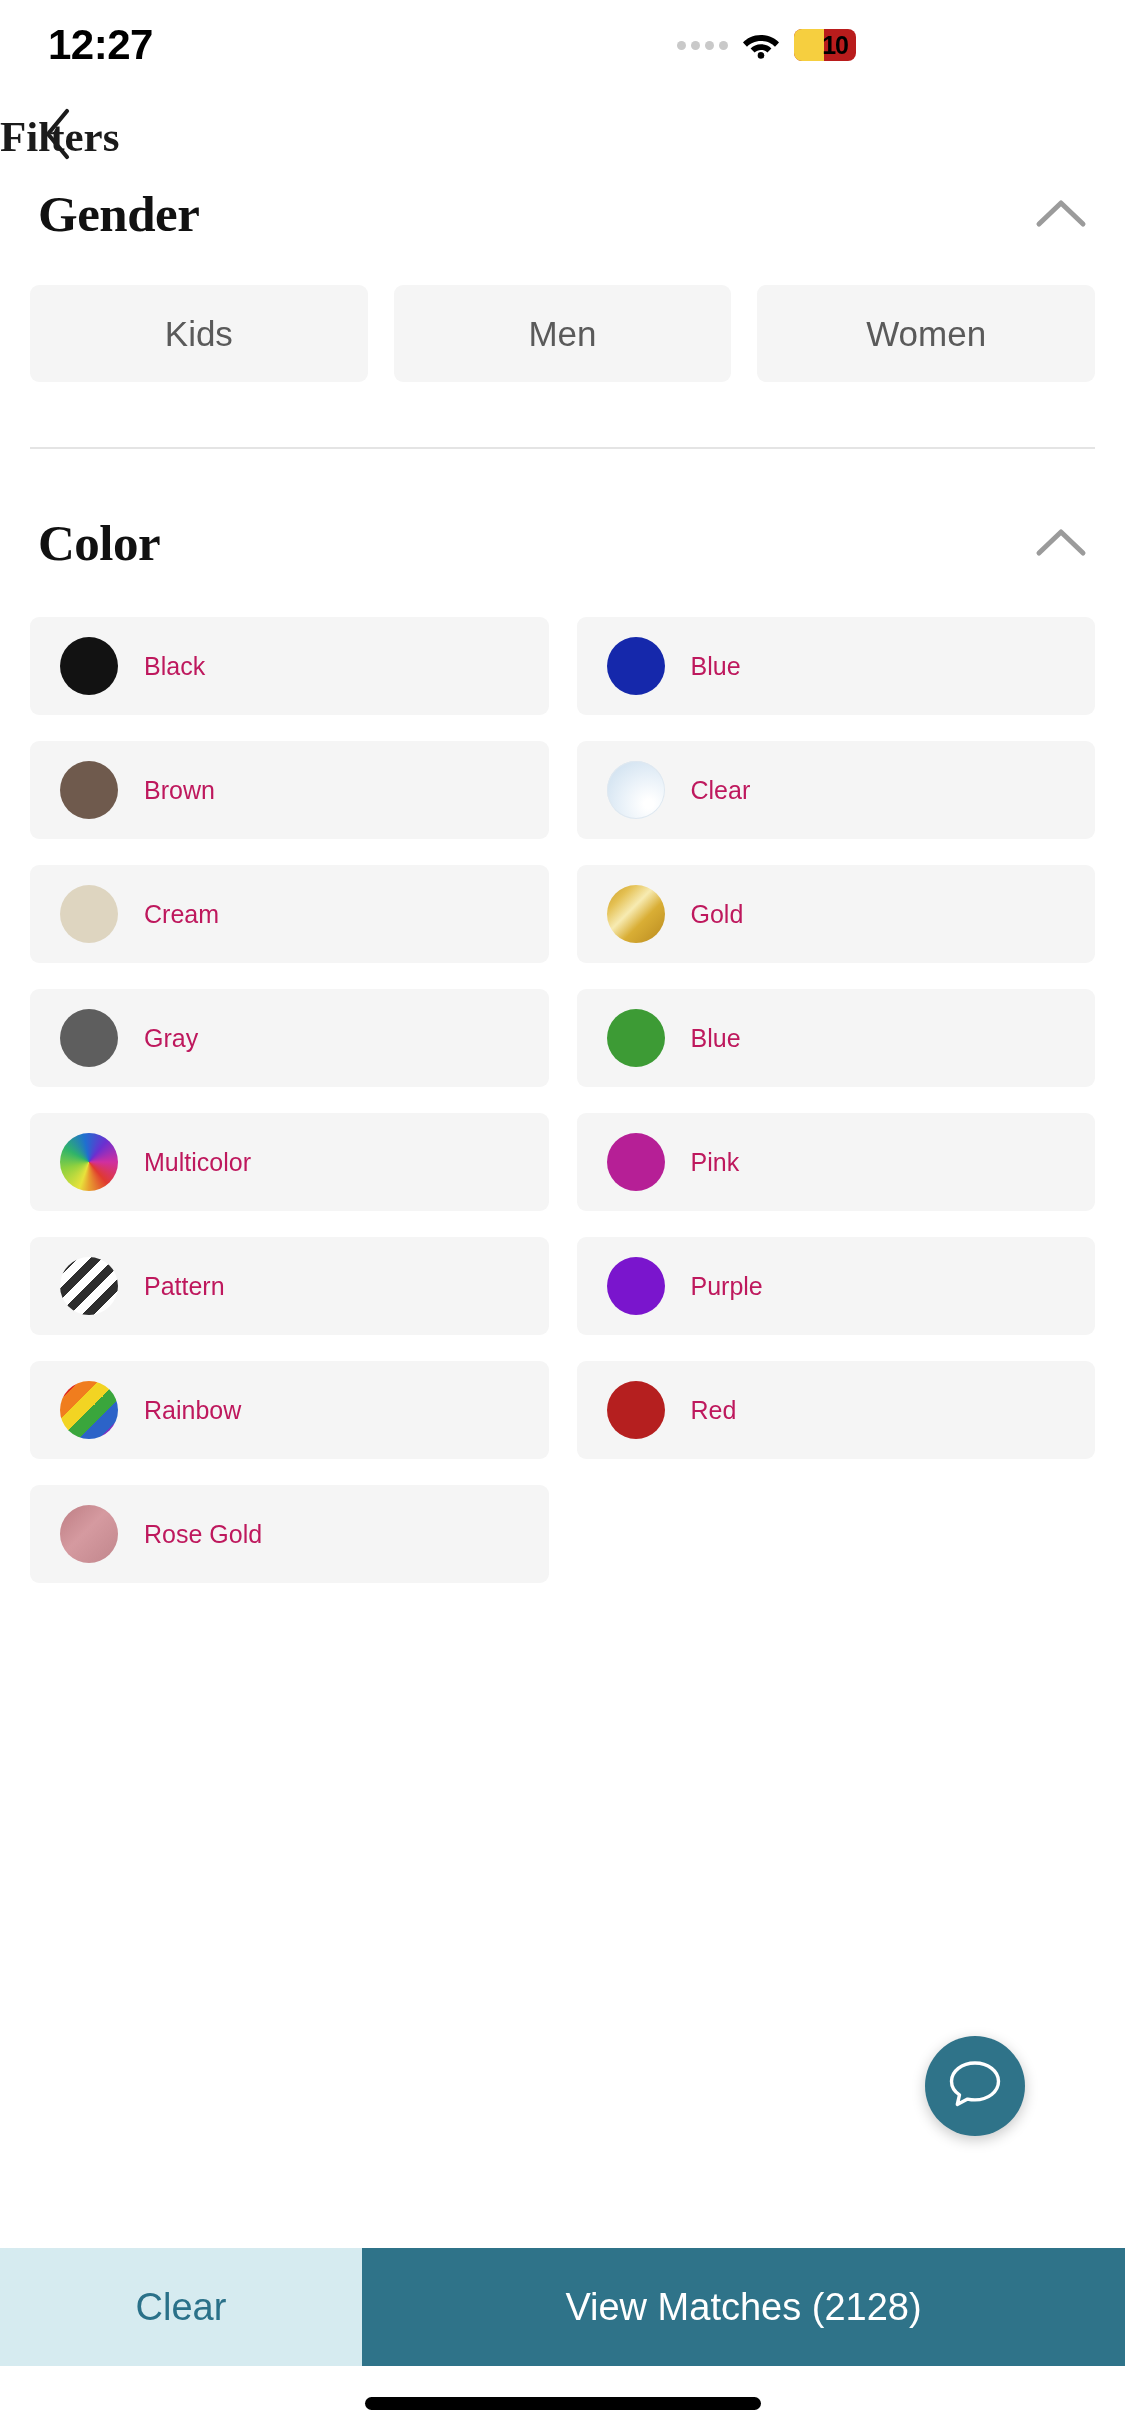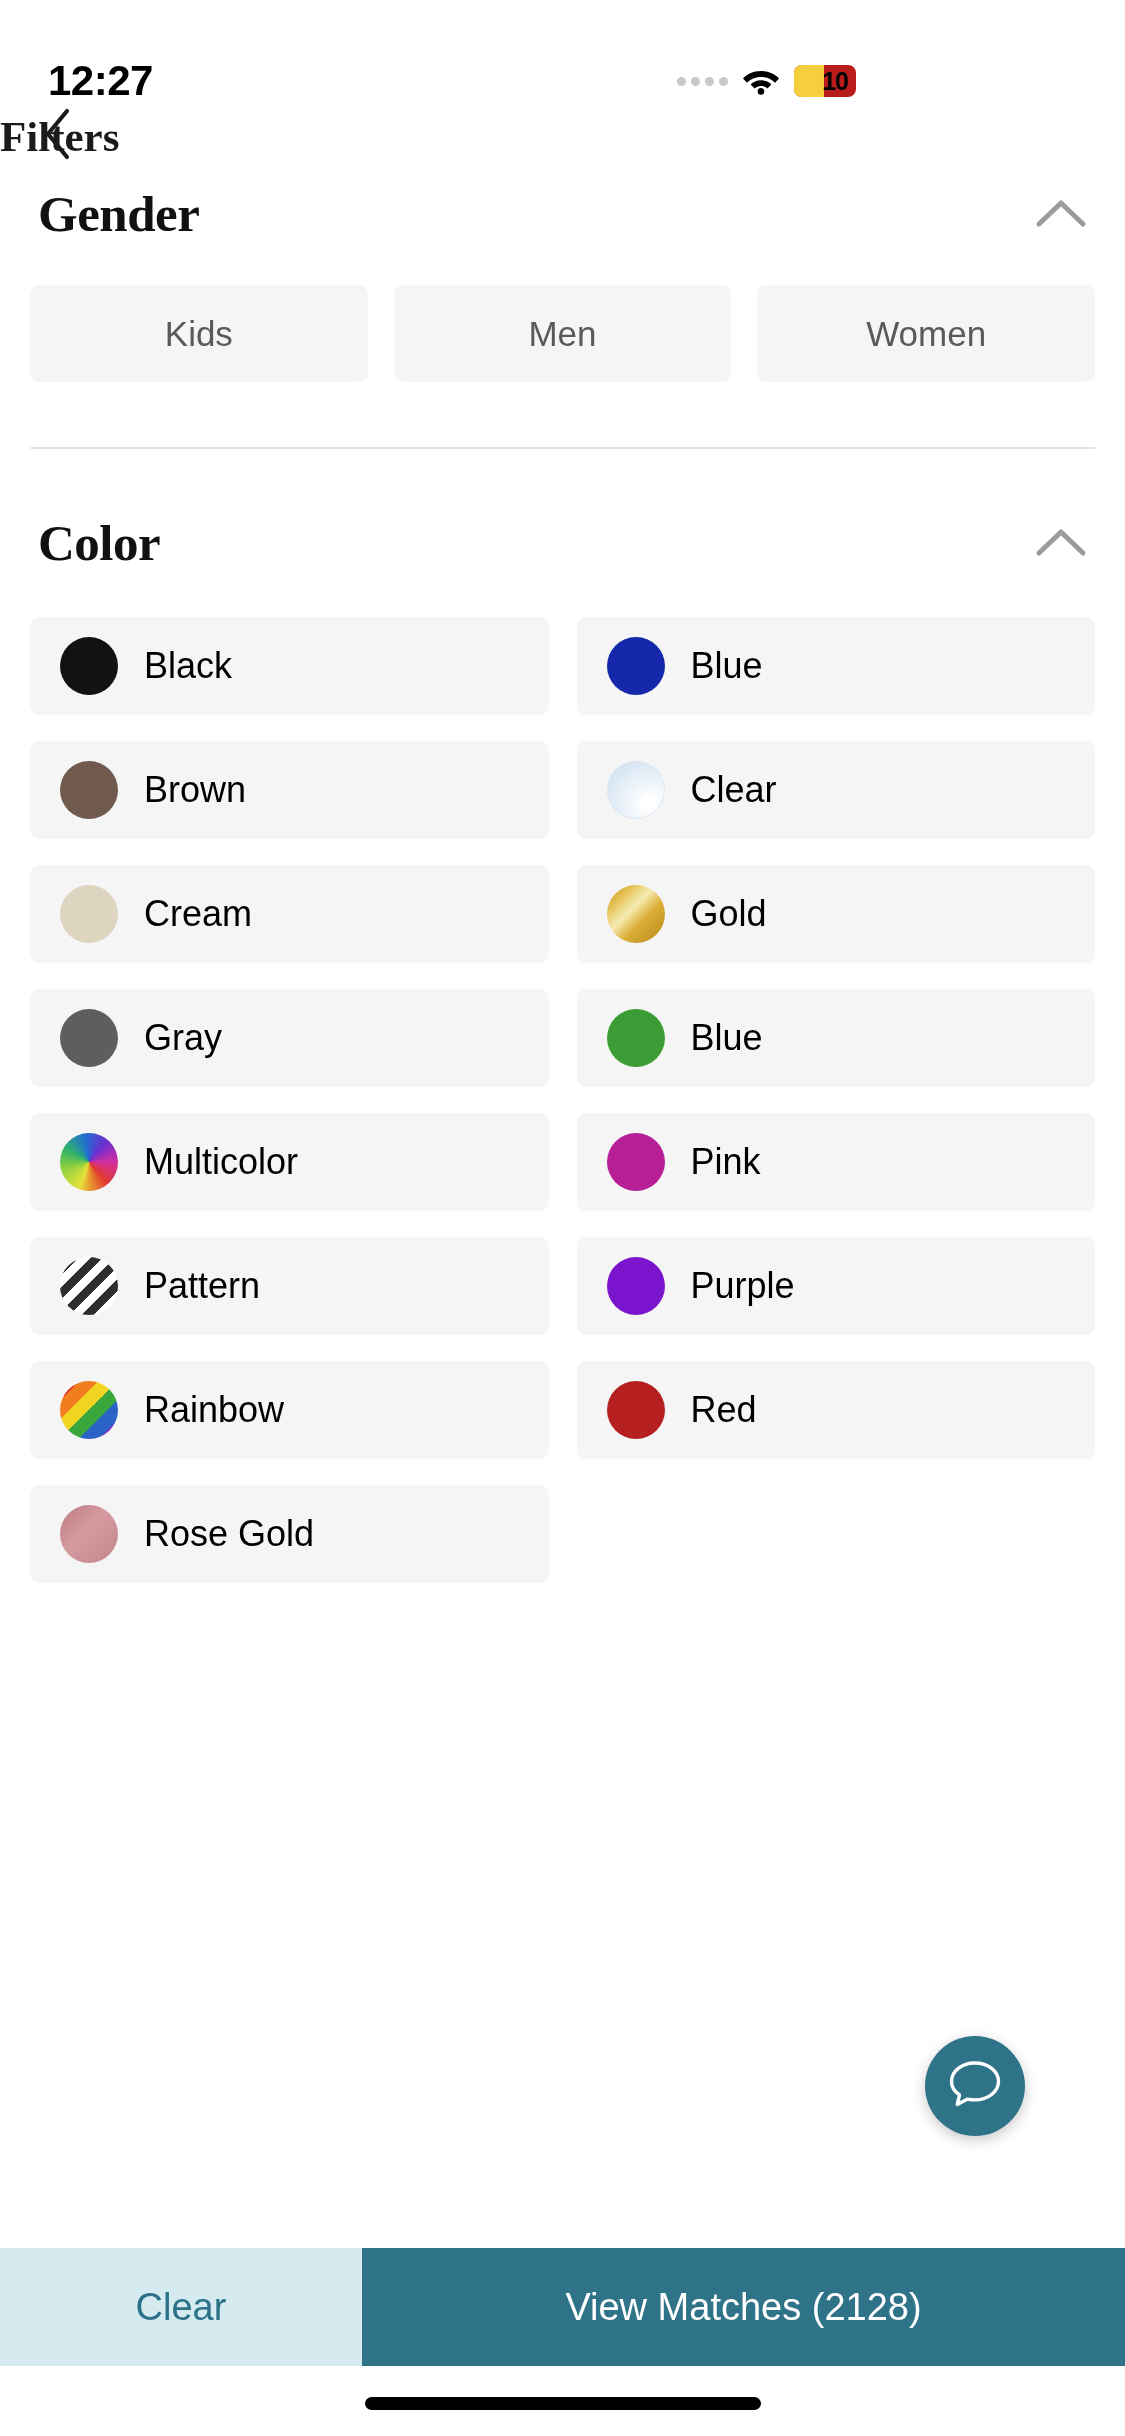--- a/index.html
+++ b/index.html
@@ -9,21 +9,20 @@
     background:#ffffff;
     overflow:hidden;
     position:relative;
   }
 
   
   .statusbar{
     position:absolute; top:0; left:0; width:910px; height:90px;
     display:flex; align-items:center; justify-content:space-between;
     padding:0 54px 0 48px;
-    margin-top:36px;
   }
   .sb-time{ font-size:42px; font-weight:700; color:#000; letter-spacing:-0.5px; }
   .sb-right{ display:flex; align-items:center; gap:14px; }
   .sb-dots{ display:flex; gap:5px; align-items:center; }
   .sb-dots i{ width:9px; height:9px; border-radius:50%; background:#c9c9c9; display:block;}
   .sb-wifi{ width:38px; height:28px; position:relative; }
   .batt{
     width:62px; height:32px; border-radius:8px; background:#b91c1c;
     position:relative; display:flex; align-items:center; justify-content:flex-end;
     overflow:hidden;
@@ -83,21 +82,21 @@
     padding:0 30px; margin-top:42px;
   }
   .color-card{
     height:98px; background:#f5f5f5; border-radius:9px;
     display:flex; align-items:center; padding-left:30px; gap:26px;
   }
   .swatch{
     width:58px; height:58px; border-radius:50%; flex:0 0 58px;
     background:#000; position:relative; overflow:hidden;
   }
-  .color-label{ font-size:36px; color:#000000; }
+  .color-label{ font-size:25px; color:#be185d; }
 
   
   .sw-clear{
     background:radial-gradient(circle at 72% 74%, #ffffff 8%, #e7f0f8 48%, #c8dced 100%);
     box-shadow:inset 0 0 0 1px #dfe8f0;
   }
   .sw-gold{
     background:linear-gradient(135deg,#c99a28 0%,#e4c052 22%,#f7ebb2 42%,#d9ae35 62%,#b8891f 100%);
   }
   .sw-rosegold{

